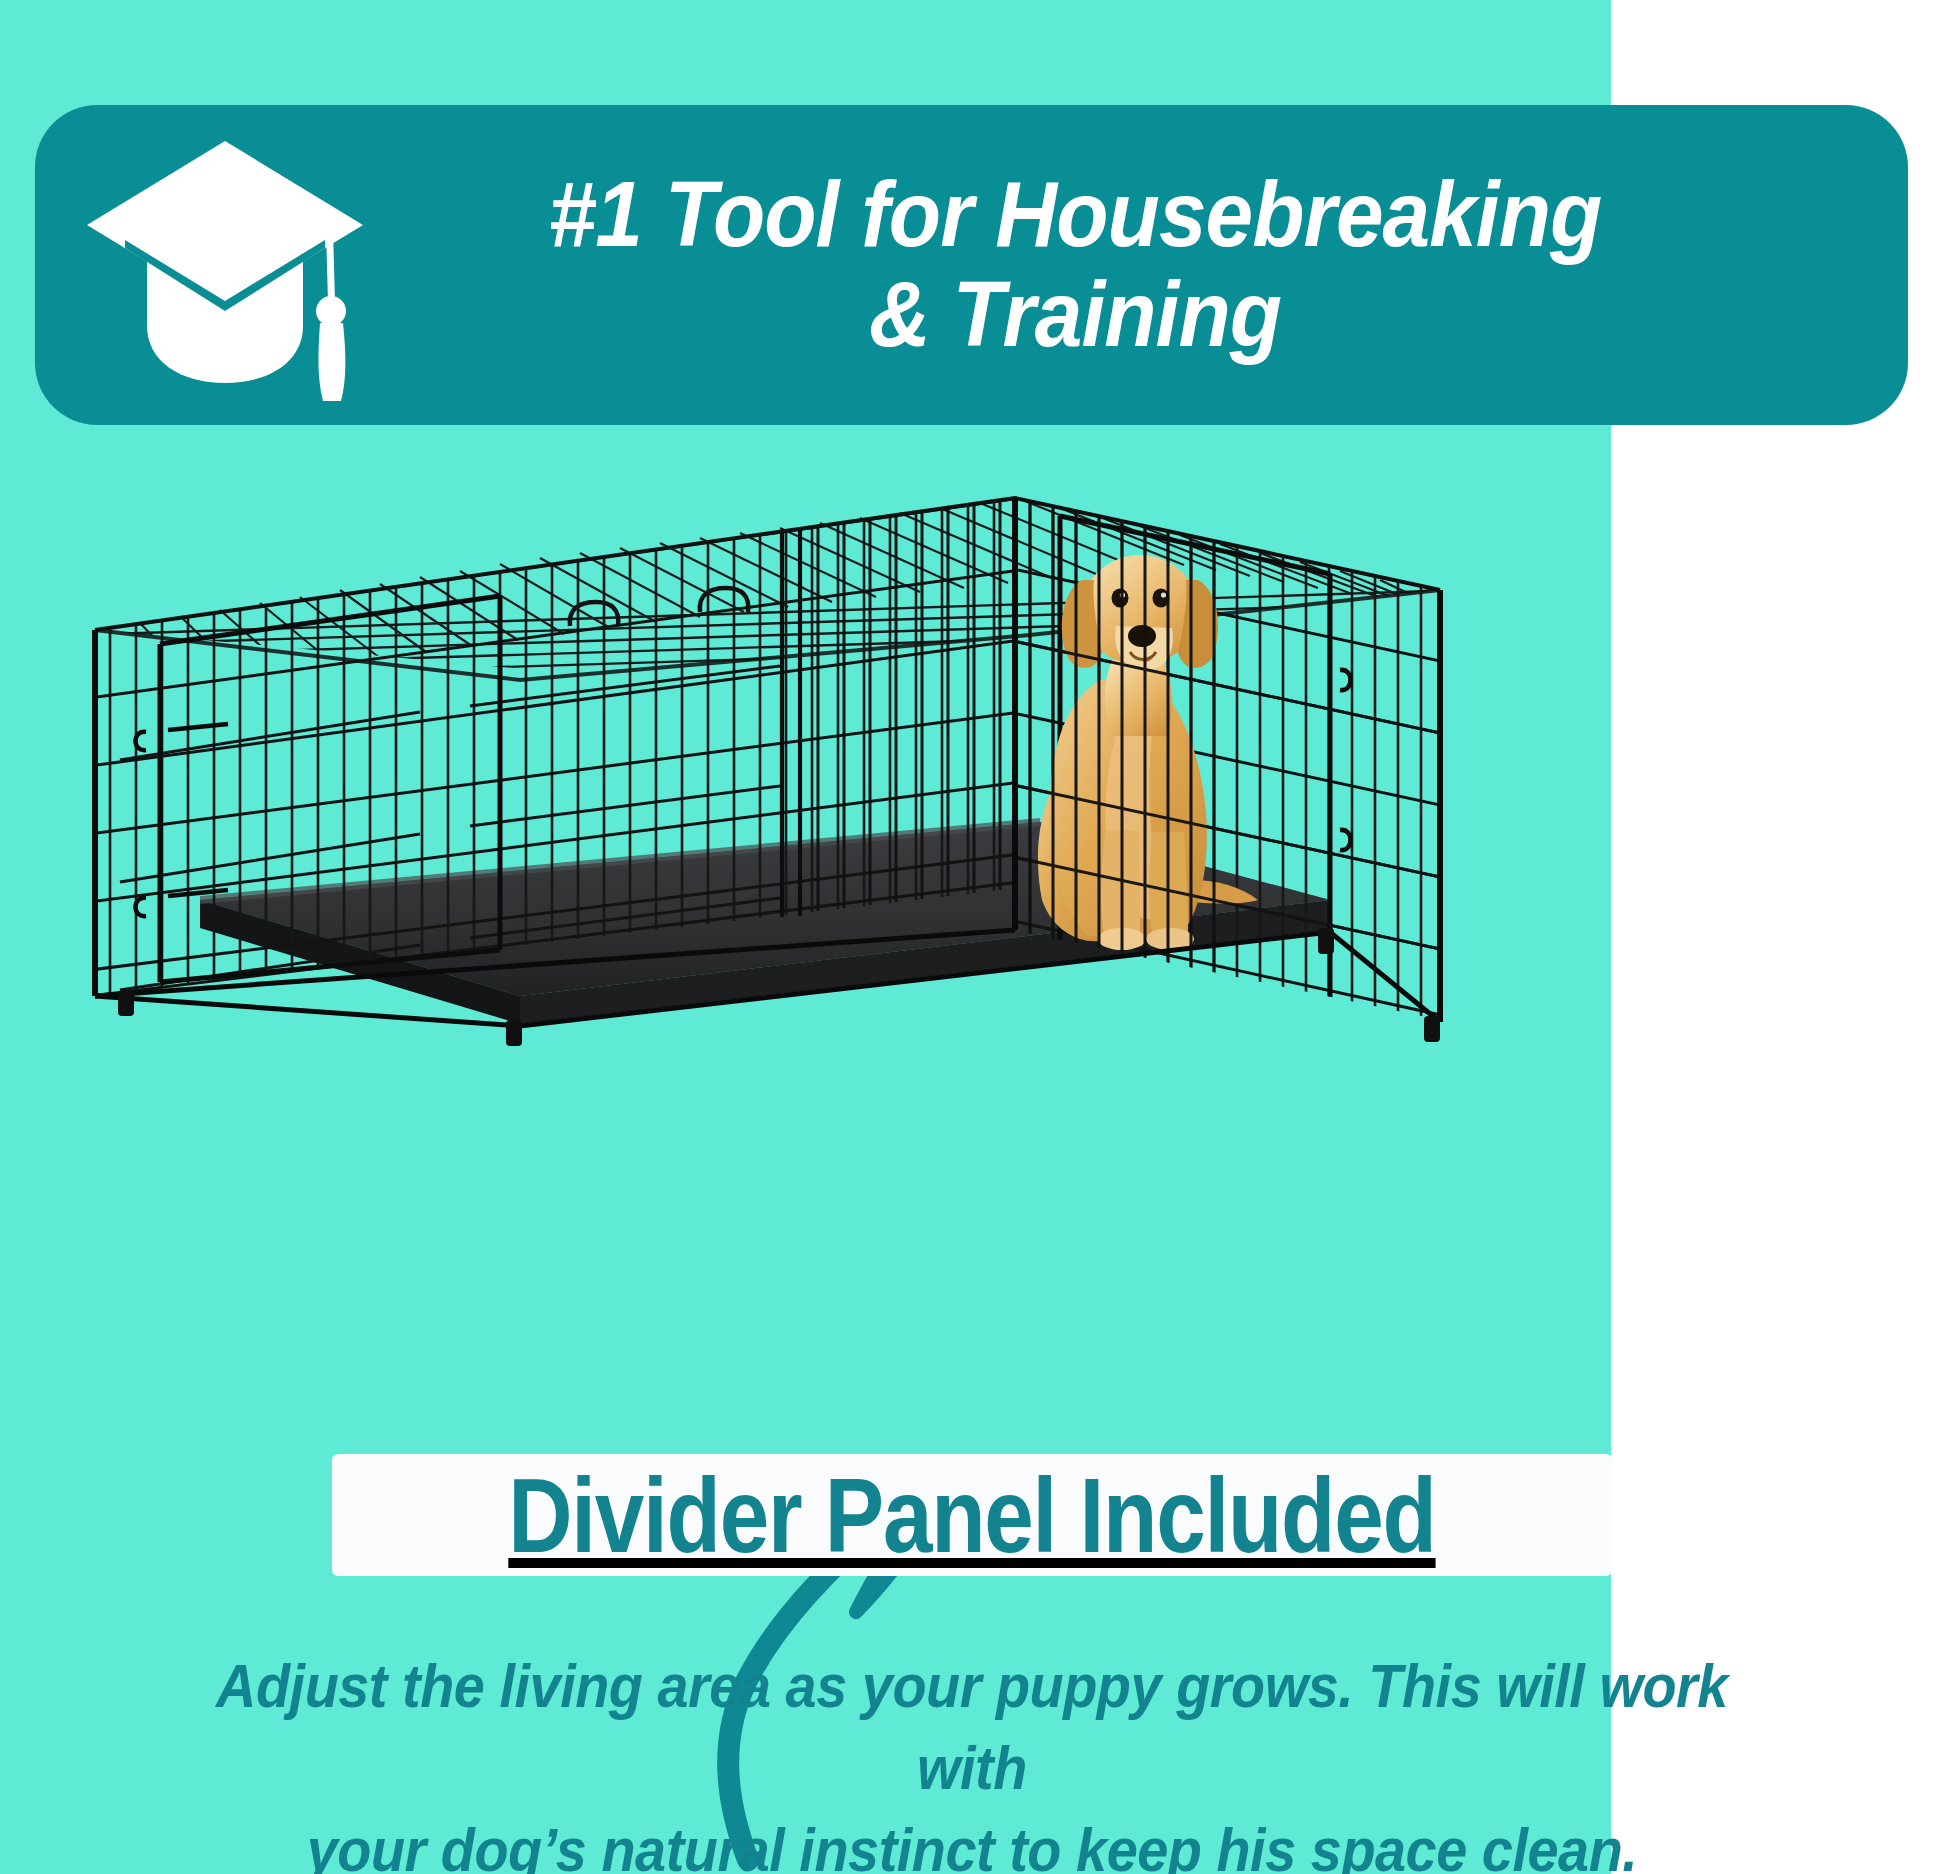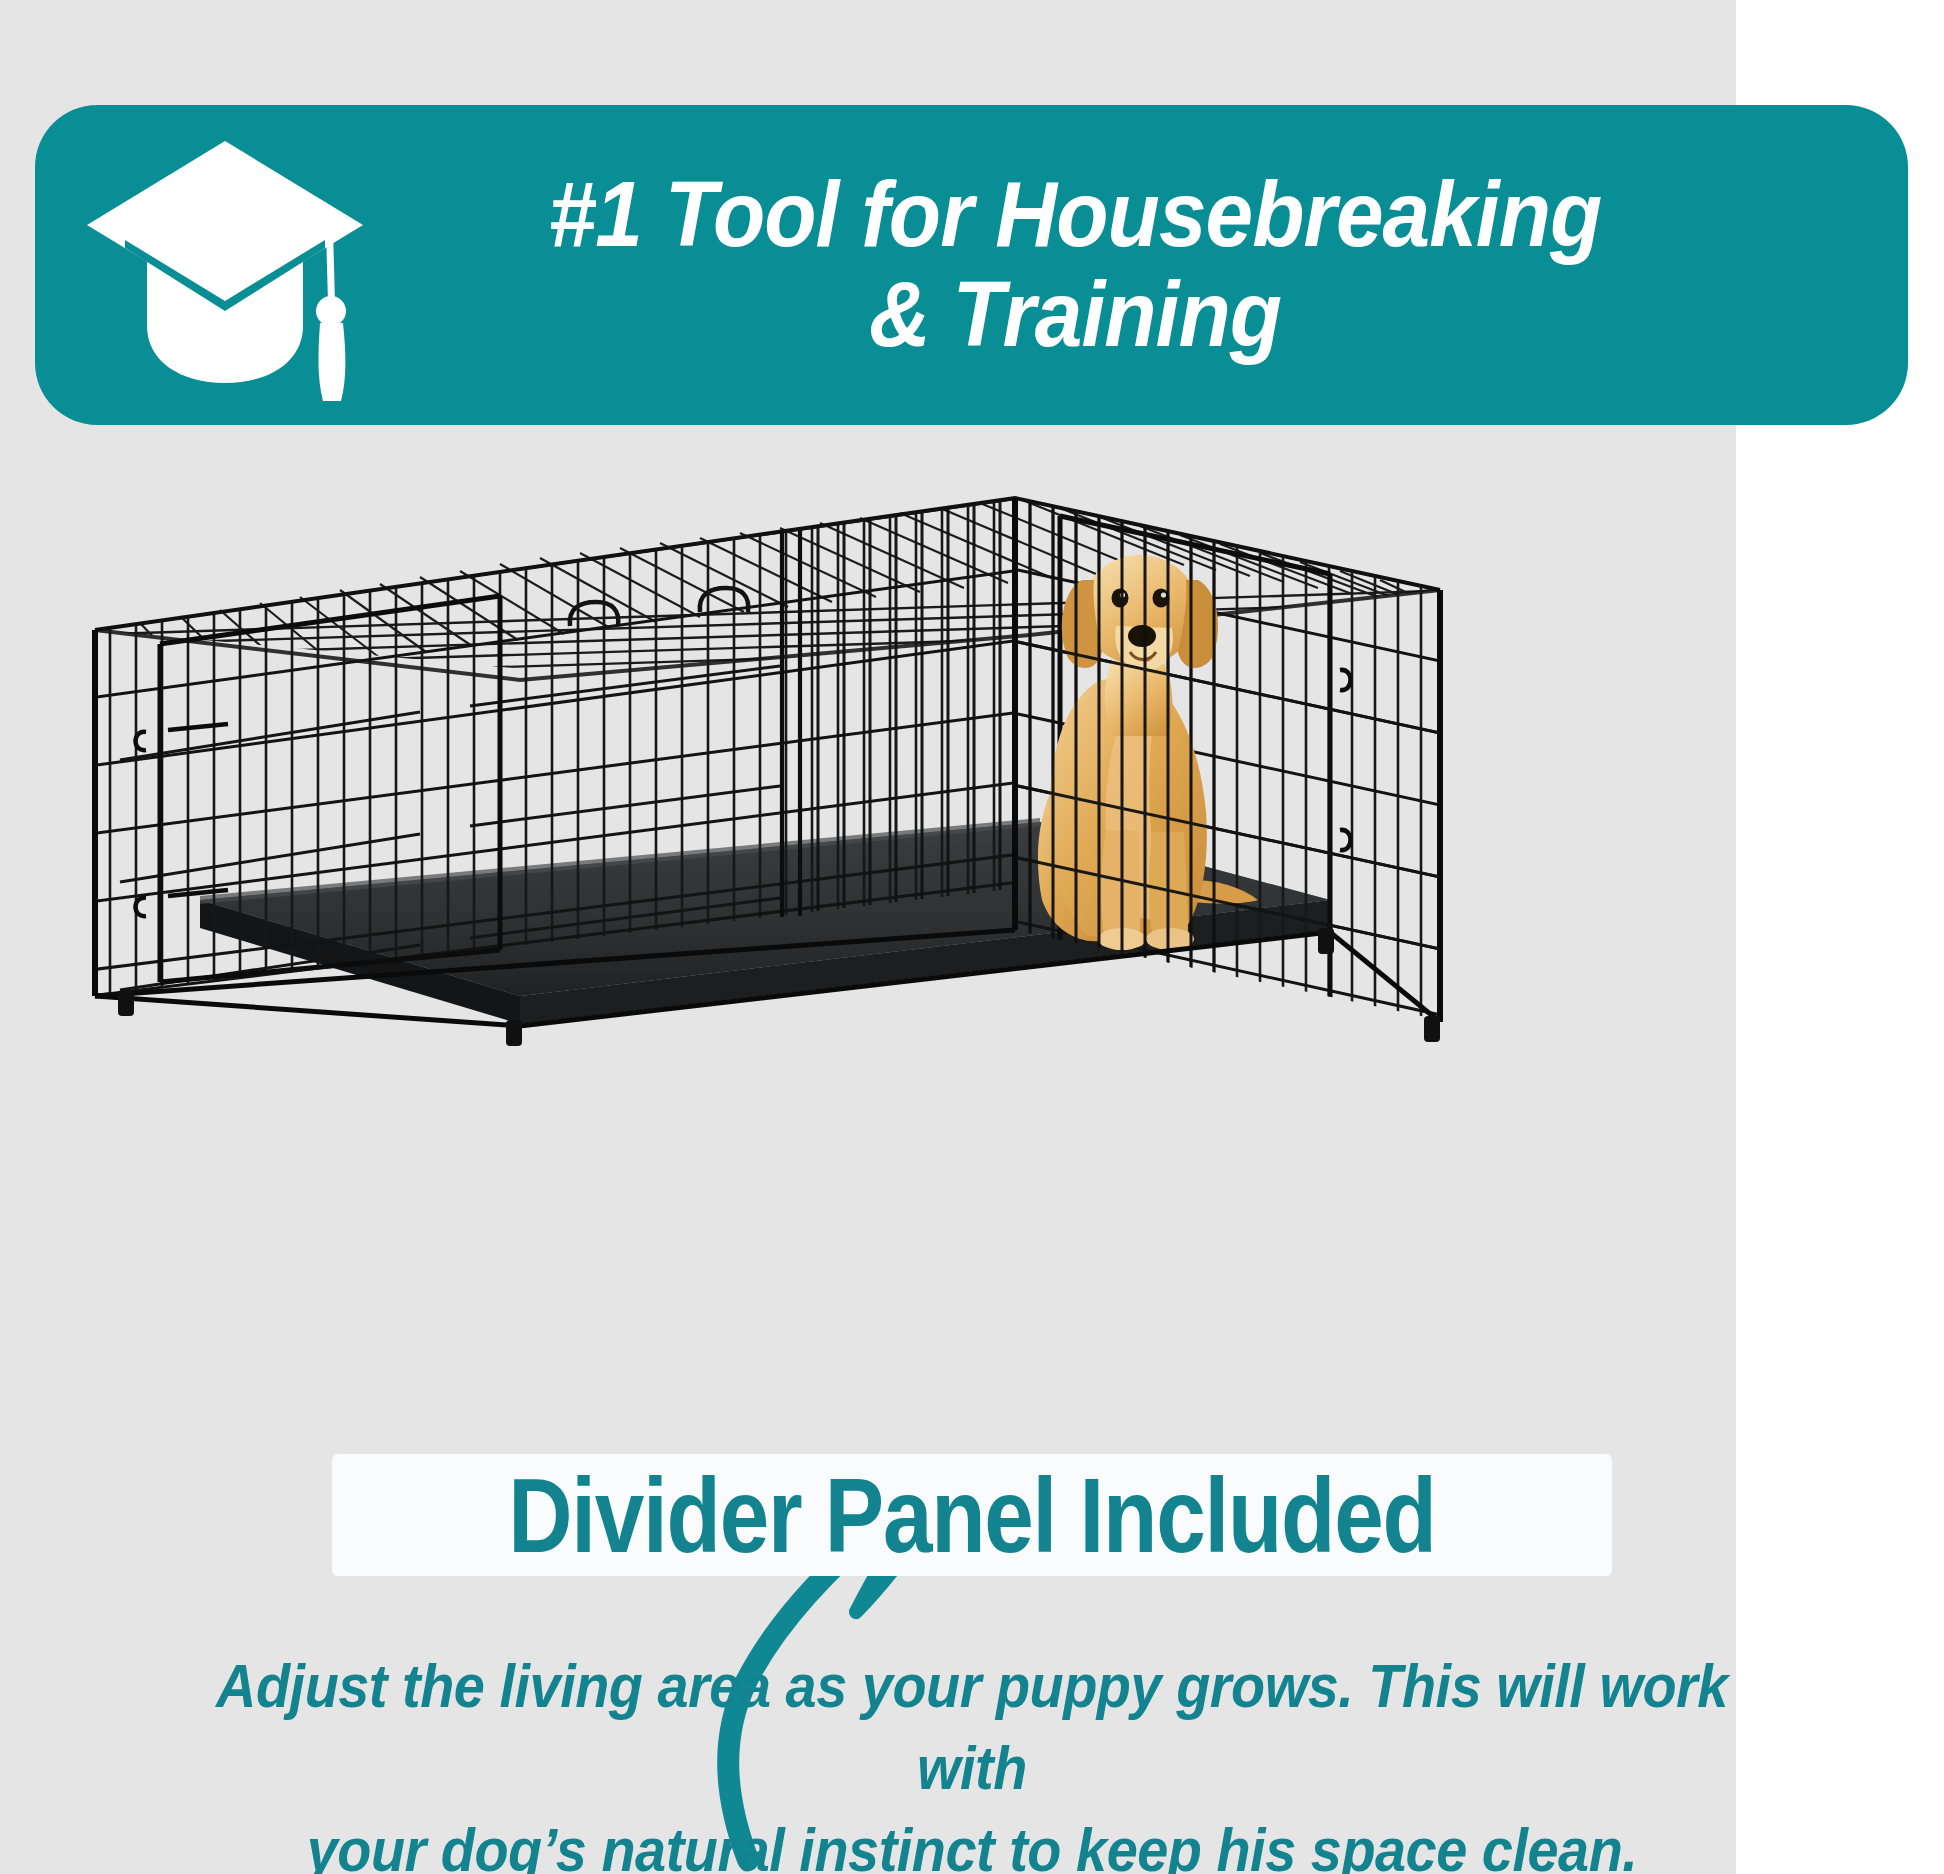--- a/index.html
+++ b/index.html
@@ -4,22 +4,22 @@
 <style>
   * { margin:0; padding:0; box-sizing:border-box; }
   html, body {
     width:1944px; height:1874px;
     background:#ffffff;
     font-family:"Liberation Sans", sans-serif;
     overflow:hidden;
   }
   #page {
     position:relative;
-    width:1736px; height:1874px;
-    background:#e5e5e5;
+    width:1611px; height:1874px;
+    background:#5eead4;
   }
 
   
   #banner {
     position:absolute;
     left:35px; top:105px;
     width:1873px; height:320px;
     background:#0a8e95;
     border-radius:62px;
     display:flex;
@@ -66,21 +66,21 @@
     left:690px; top:990px;
     width:380px; height:450px;
     pointer-events:none;
   }
 
   
   #subhead-wrap {
     position:absolute;
     left:0; top:1450px;
     width:1944px; height:130px;
-    display:flex; align-items:center; justify-content:center;
+    display:flex; align-items:center; justify-content:center;text-decoration:underline;
   }
   #subhead-bg {
     position:absolute;
     left:332px; top:4px;
     width:1280px; height:122px;
     background:#fafbfc;
     border-radius:6px;
   }
   #subhead {
     position:relative;

